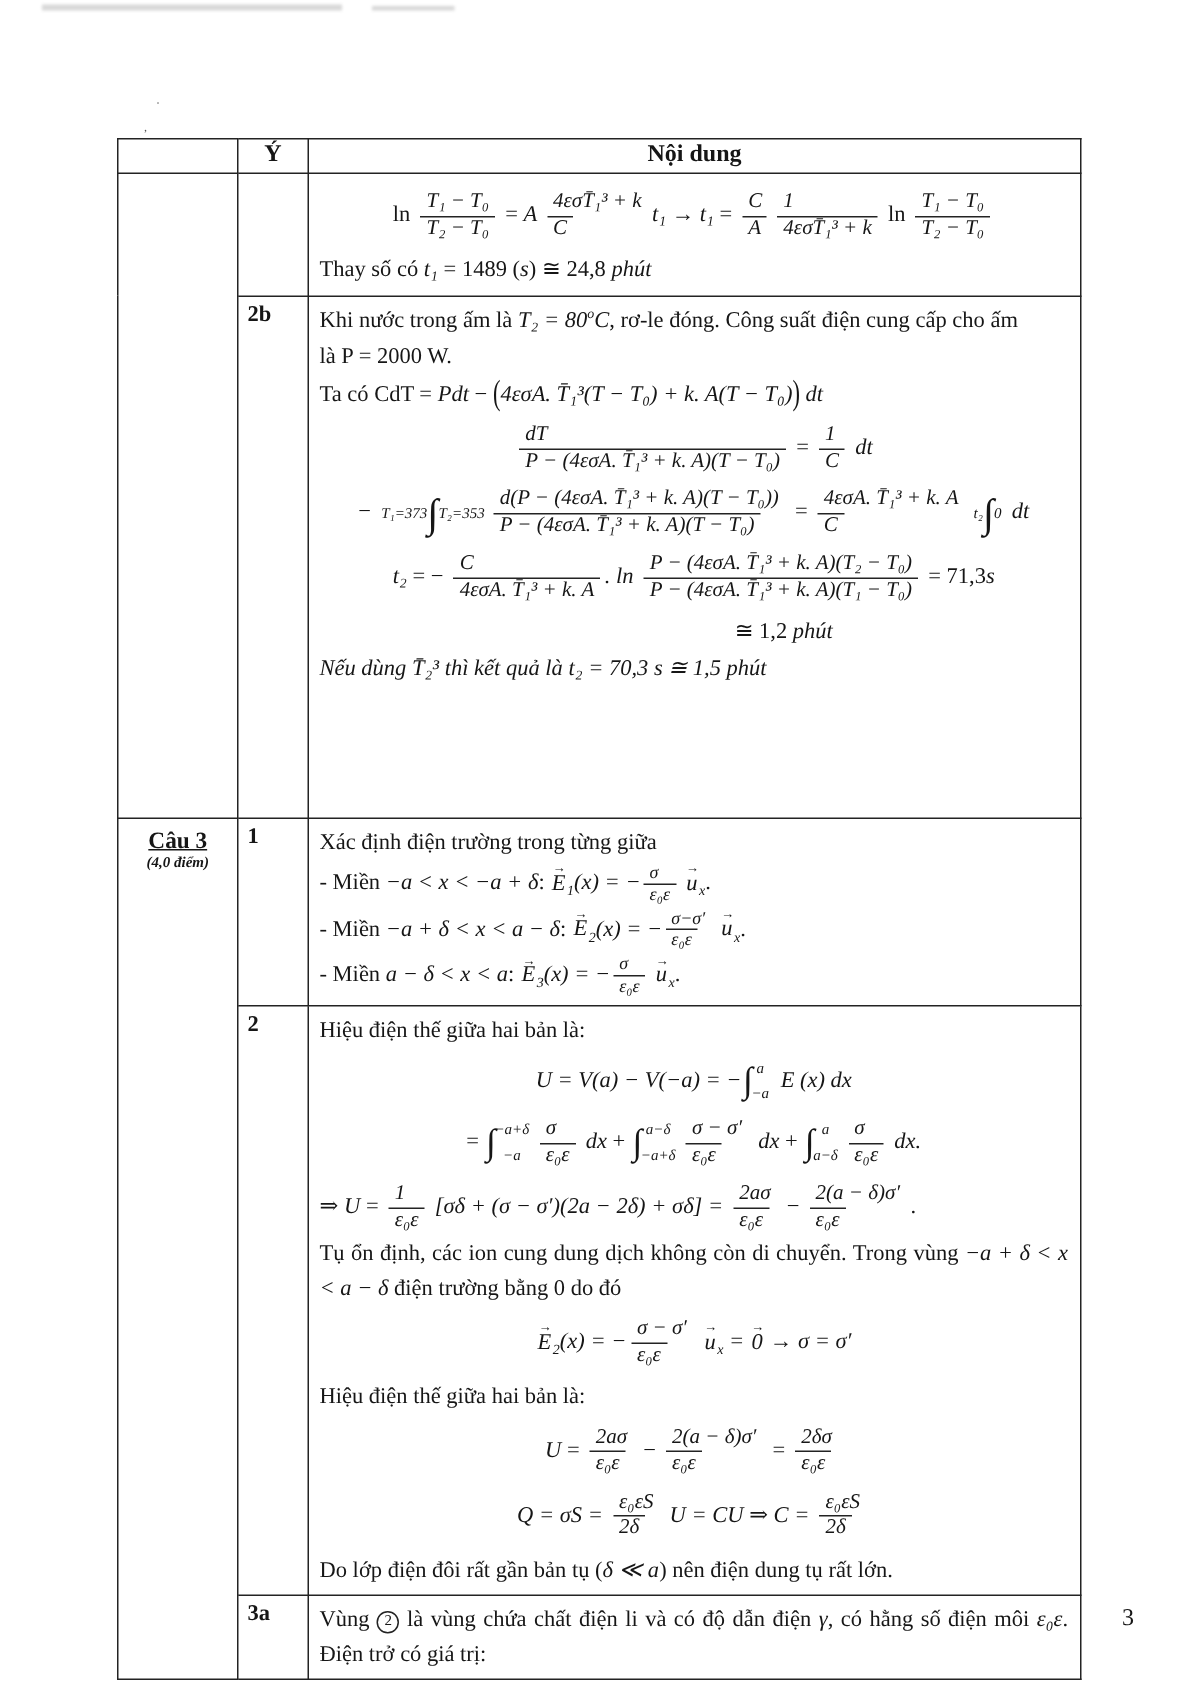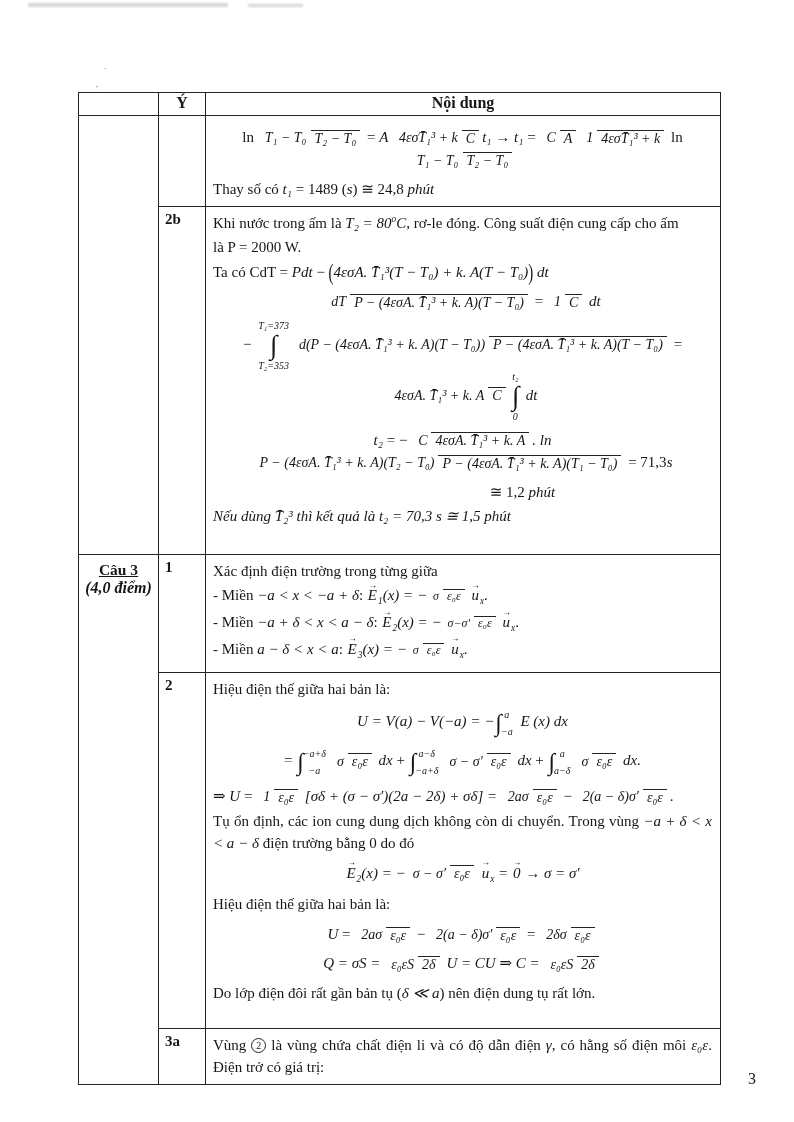--- a/index.html
+++ b/index.html
@@ -13,34 +13,34 @@
   table.sol{
     position:absolute;left:78px;top:92px;width:643px;
     border-collapse:collapse;table-layout:fixed;
   }
   td{border:1.6px solid #232323;vertical-align:top;padding:2px 6px;}
   td.hc{font-weight:bold;text-align:center;font-size:16px;padding:1px 2px;}
   td.cy{font-weight:bold;font-size:15px;padding-top:4px;}
   td.cq{text-align:center;padding-top:6px;}
   td.cc{font-size:15px;line-height:1.5;padding:3px 8px 3px 7px;}
   .qname{font-weight:bold;font-size:15.5px;text-decoration:underline;}
-  .qpts{font-weight:bold;font-style:italic;font-size:16px;}
+  .qpts{font-weight:bold;font-style:italic;font-size:10px;}
   .fline{margin:2px 0;}
   .fline.c{text-align:center;}
   .fline.j{text-align:justify;}
   .fline.disp{margin:7px 0;}
   .it{font-style:italic;}
   .frac{
-    display:inline-flex;flex-direction:row;align-items:center;
+    display:inline-flex;flex-direction:column;align-items:flex-start;
     vertical-align:middle;margin:1px 3px;line-height:1.18;font-size:14px;
   }
   .frac>.num{padding:0 4px;}
   .frac>.den{border-top:1.4px solid #232323;padding:0 4px;}
   .frac.fsm{font-size:12px;line-height:1.15;margin:0 2px;}
-  .iab{display:inline-flex;flex-direction:column;align-items:center;
+  .iab{display:inline-flex;align-items:center;
     vertical-align:middle;line-height:1;margin:0 3px;}
   .iab>.lim{font-size:10px;font-style:italic;line-height:1.1;}
   .iab>.sym{font-size:27px;padding:1px 0;}
   .iside{display:inline-flex;align-items:center;vertical-align:middle;margin:0 1px;}
   .iside>.sym{font-size:24px;line-height:1;}
   .iside>.lims{display:inline-flex;flex-direction:column;justify-content:space-between;
     height:32px;font-size:10px;font-style:italic;margin-left:-1px;margin-right:3px;}
   sub,sup{font-size:0.62em;font-style:italic;}
   .vec{display:inline-block;position:relative;font-style:italic;margin:0 1px;}
   .vec>.a{position:absolute;left:50%;transform:translateX(-50%);top:-0.62em;

